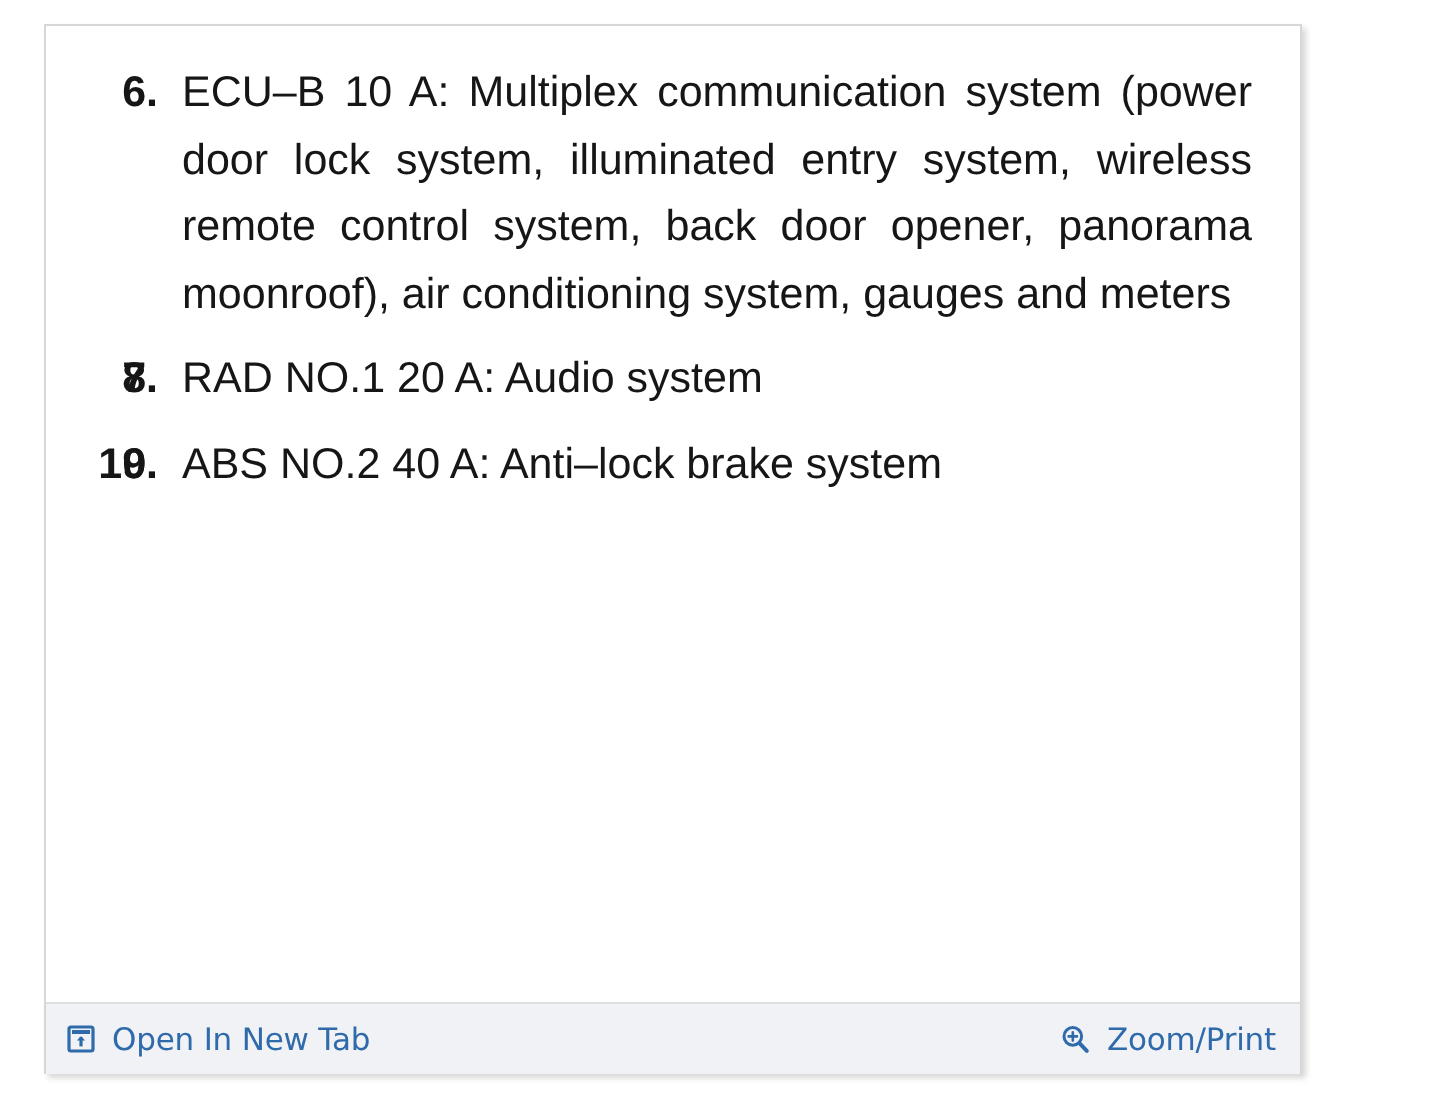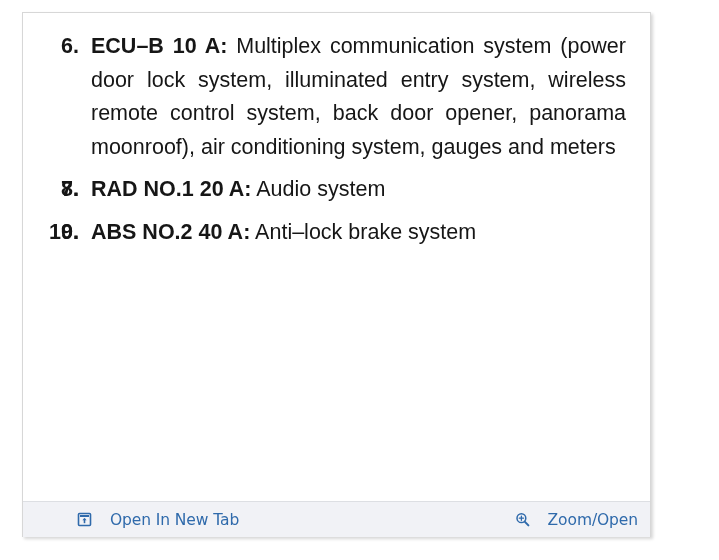--- a/index.html
+++ b/index.html
@@ -71,21 +71,21 @@
     top: 0;
     width: 56px;
     text-align: right;
     font-weight: bold;
     color: #161616;
     font-size: 21.5px;
     line-height: 33.6px;
   }
 
   .item-name {
-    font-weight: bold;
+    font-weight: normal;
     color: #161616;
     white-space: nowrap;
   }
 
   .item-desc {
     font-weight: normal;
     color: #161616;
     margin-top: 38px;
   }
 
@@ -102,28 +102,27 @@
     display: flex;
     align-items: center;
     justify-content: space-between;
     padding: 0 12px 0 10px;
     box-sizing: border-box;
   }
 
   .footer-link {
     display: inline-flex;
     align-items: center;
-    gap: 18px;
+    gap: 8px;
     color: #2f6aab;
     font-size: 15.5px;
     font-family: "DejaVu Sans", sans-serif;
     text-decoration: none;
     cursor: pointer;
     white-space: nowrap;
-    margin-left: 44px;
   }
 
   .footer-link .label {
     letter-spacing: -0.1px;
   }
 
   .icon {
     display: inline-flex;
     align-items: center;
     justify-content: center;
@@ -181,18 +180,18 @@
     </a>
 
     <a class="footer-link">
       <span class="icon">
         <svg width="15" height="15" viewBox="0 0 15 15">
           <circle cx="6.4" cy="6.2" r="4.4" fill="none" stroke="#2f6aab" stroke-width="1.5"></circle>
           <path d="M9.7 9.6 L13.4 13.4" stroke="#2f6aab" stroke-width="2" stroke-linecap="round"></path>
           <path d="M6.4 4.1 L6.4 8.3 M4.3 6.2 L8.5 6.2" stroke="#2f6aab" stroke-width="1.3" stroke-linecap="round"></path>
         </svg>
       </span>
-      <span class="label">Zoom/Open</span>
+      <span class="label">Zoom/Print</span>
     </a>
 
   </div>
 
 </div>
 
 </body></html>

